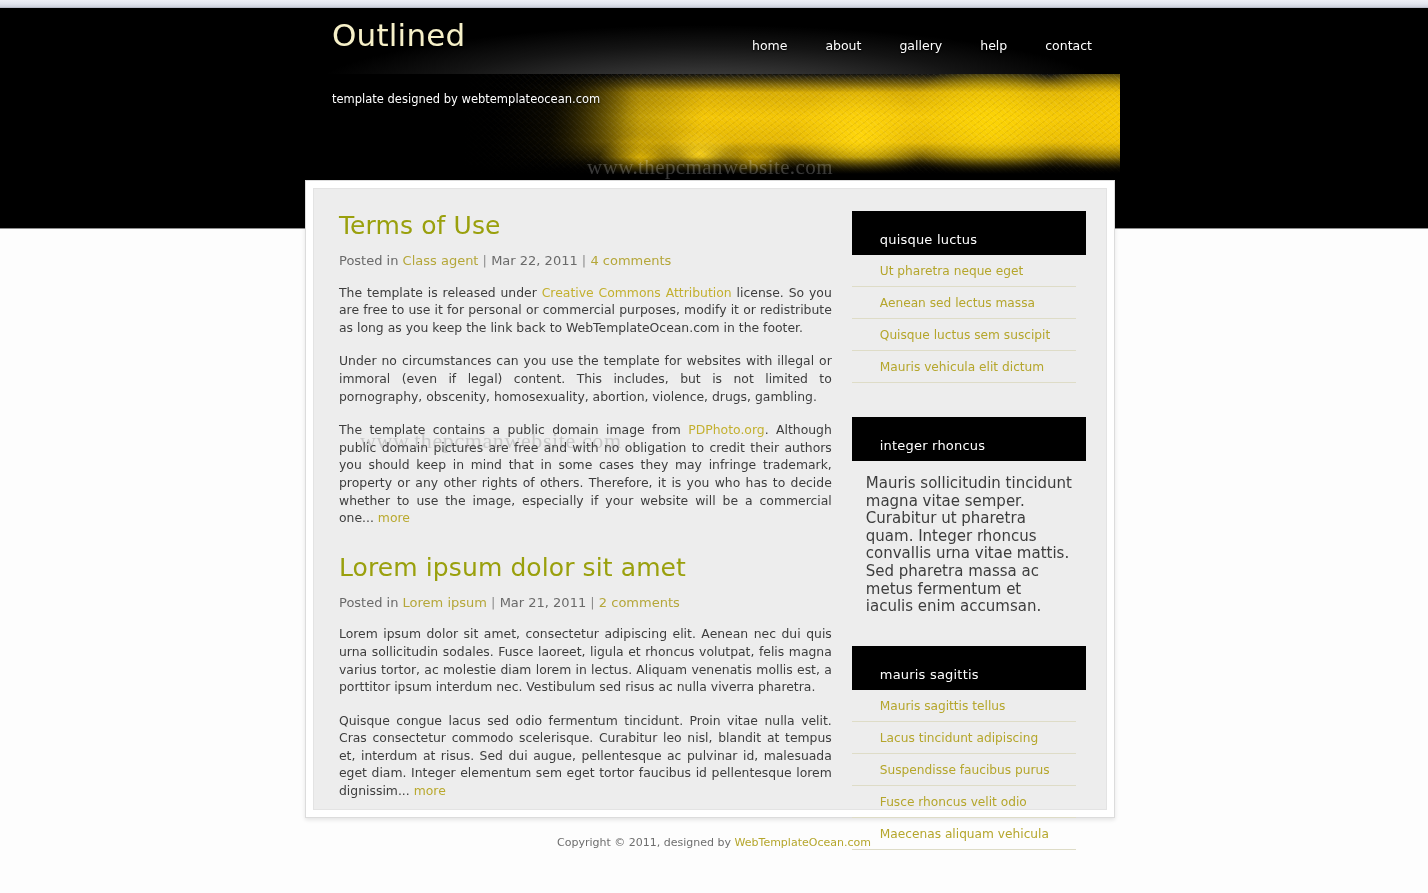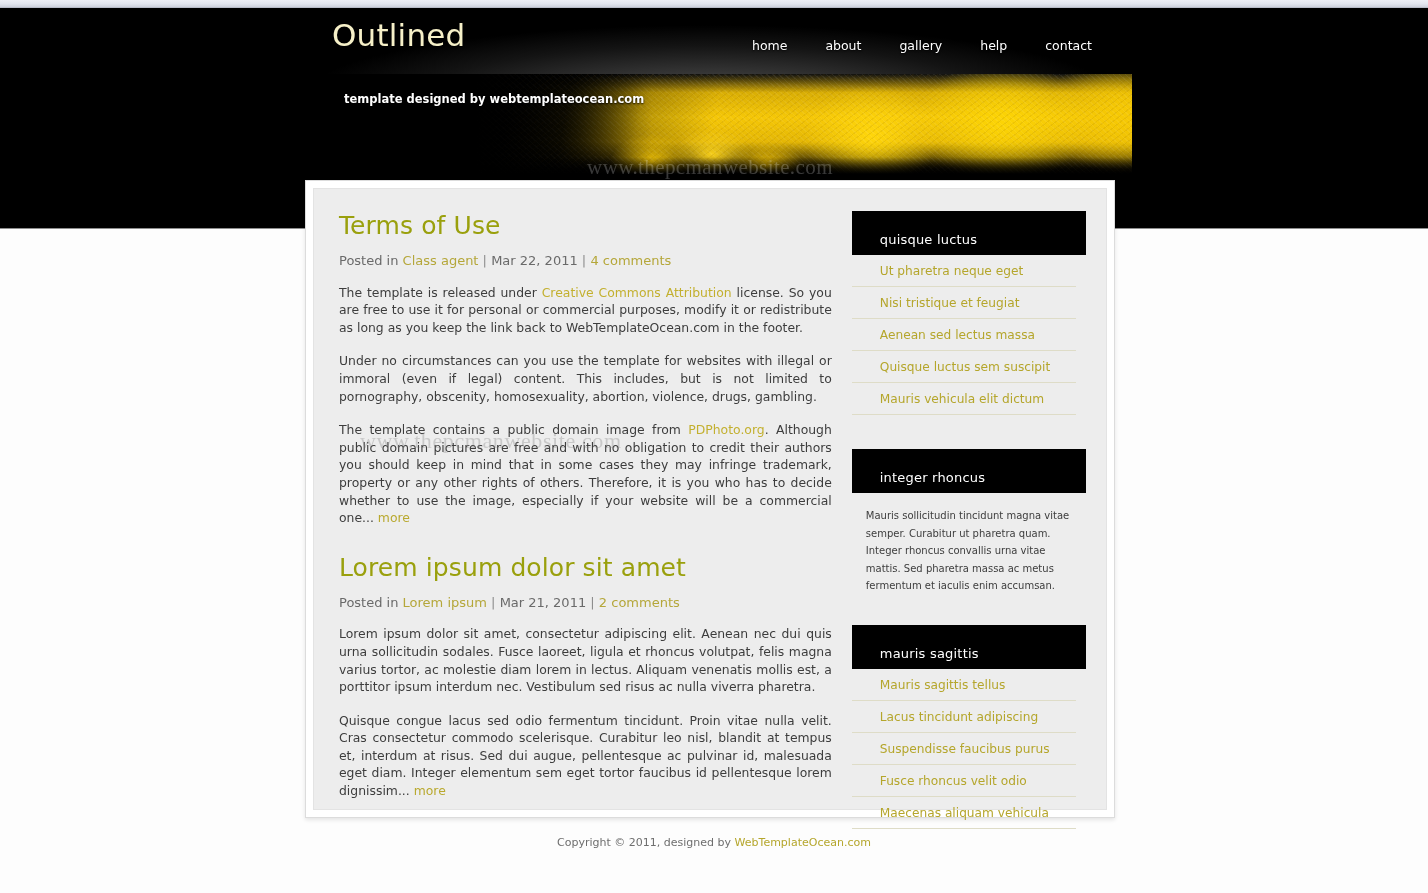--- a/index.html
+++ b/index.html
@@ -55,25 +55,24 @@
   nav.mainnav a {
     display: inline-block;
     color: #ffffff; text-decoration: none;
     margin-left: 34px;
     text-shadow: 0 1px 2px rgba(0,0,0,.85);
   }
   nav.mainnav a:first-child { margin-left: 15px; }
 
   
   .banner {
-    position: absolute; left: 312px; top: 74px; width: 820px; height: 103px;
+    position: absolute; left: 300px; top: 74px; width: 820px; height: 103px;
     overflow: hidden;
     background: #7f1d1d;
     z-index: 2;
-    font-weight: bold;
   }
   .banner .photo {
     position: absolute; inset: 0;
     
     background:
       radial-gradient(ellipse 60px 40px at 340px 88px, #f2c405, rgba(242,196,5,0) 70%),
       radial-gradient(ellipse 55px 36px at 400px 80px, #f7cf1a, rgba(247,207,26,0) 70%),
       radial-gradient(ellipse 50px 34px at 455px 90px, #e9bb04, rgba(233,187,4,0) 70%),
       radial-gradient(ellipse 95px 70px at 560px 62px, #ffd60b, rgba(255,214,11,0) 72%),
       radial-gradient(ellipse 120px 86px at 690px 48px, #fcd405, rgba(252,212,5,0) 72%),
@@ -174,21 +173,21 @@
   .widget ul { list-style: none; margin: 0; padding: 0 10px 16px 0; }
   .widget ul li { border-bottom: 1px solid #dedcc7; }
   .widget ul li a {
     display: block;
     padding: 9px 0 8px 28px;
     font-size: 12.2px;
     color: #b5a62c; text-decoration: none;
   }
   .widget .widget-text {
     padding: 14px 14px 12px 14px;
-    font-size: 10px; line-height: 17.6px;
+    font-size: 15px; line-height: 17.6px;
     color: #3d3d3d;
   }
 
   
   .footer {
     position: absolute; left: 0; top: 836px; width: 1428px;
     text-align: center; font-size: 11px; color: #6e6e6e;
     z-index: 6;
   }
   .footer a { color: #b5a62c; text-decoration: none; }
@@ -262,23 +261,20 @@
 
         <aside class="sidebar">
 
           <section class="widget">
             <div class="widget-title">quisque luctus</div>
             <ul>
               <li>
                   <a href="#">Ut pharetra neque eget</a>
                 </li>
               <li>
-                  <a href="#">Nisi tristique et feugiat</a>
-                </li>
-              <li>
                   <a href="#">Aenean sed lectus massa</a>
                 </li>
               <li>
                   <a href="#">Quisque luctus sem suscipit</a>
                 </li>
               <li>
                   <a href="#">Mauris vehicula elit dictum</a>
                 </li>
             </ul>
           </section>

